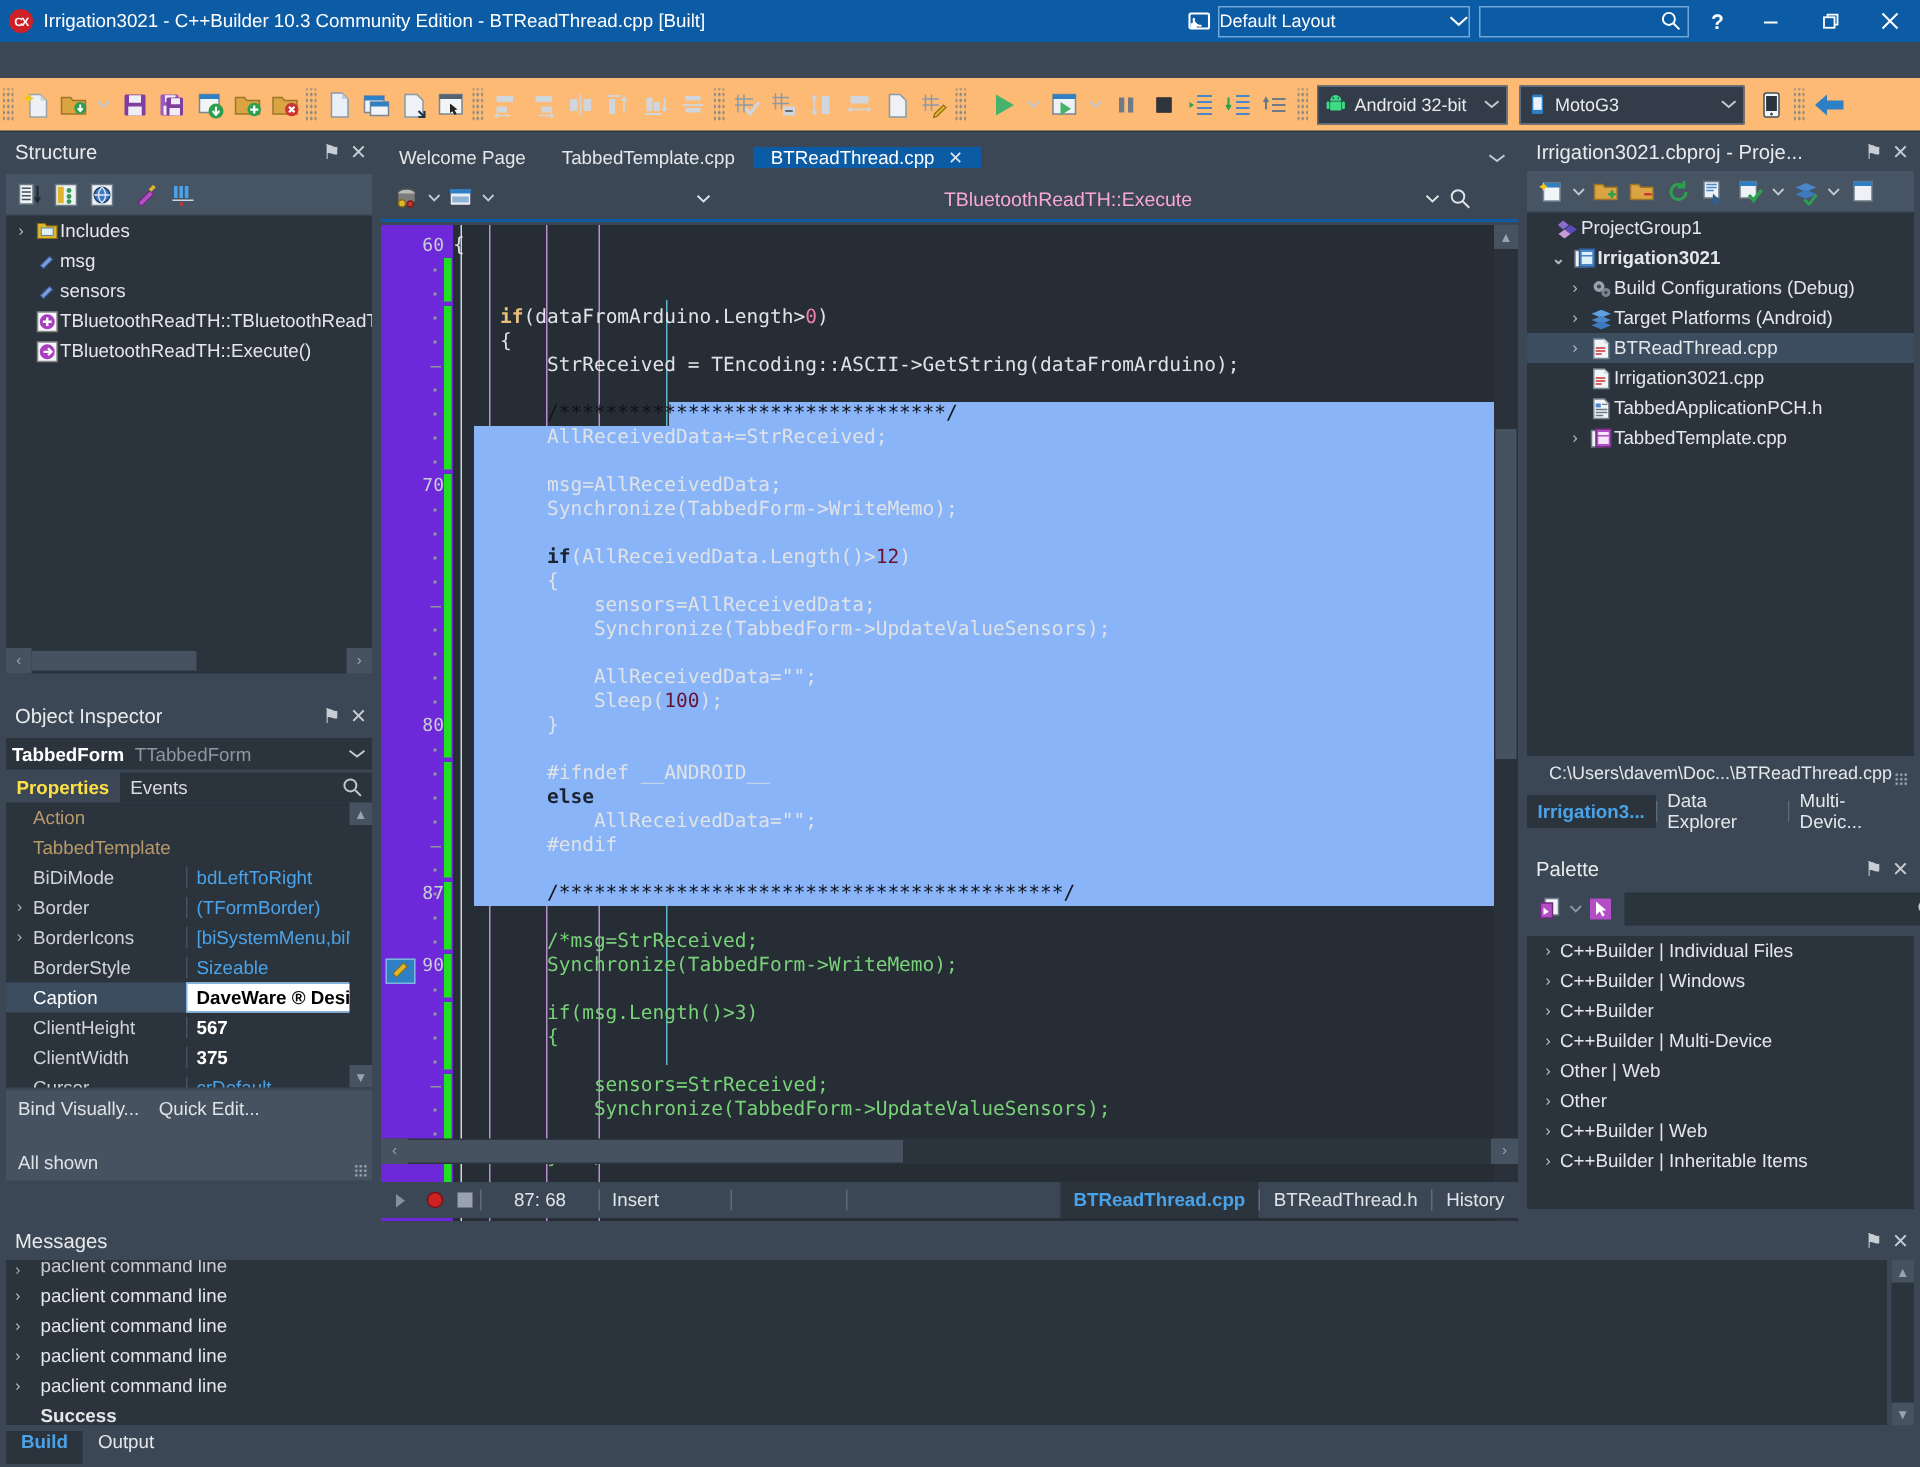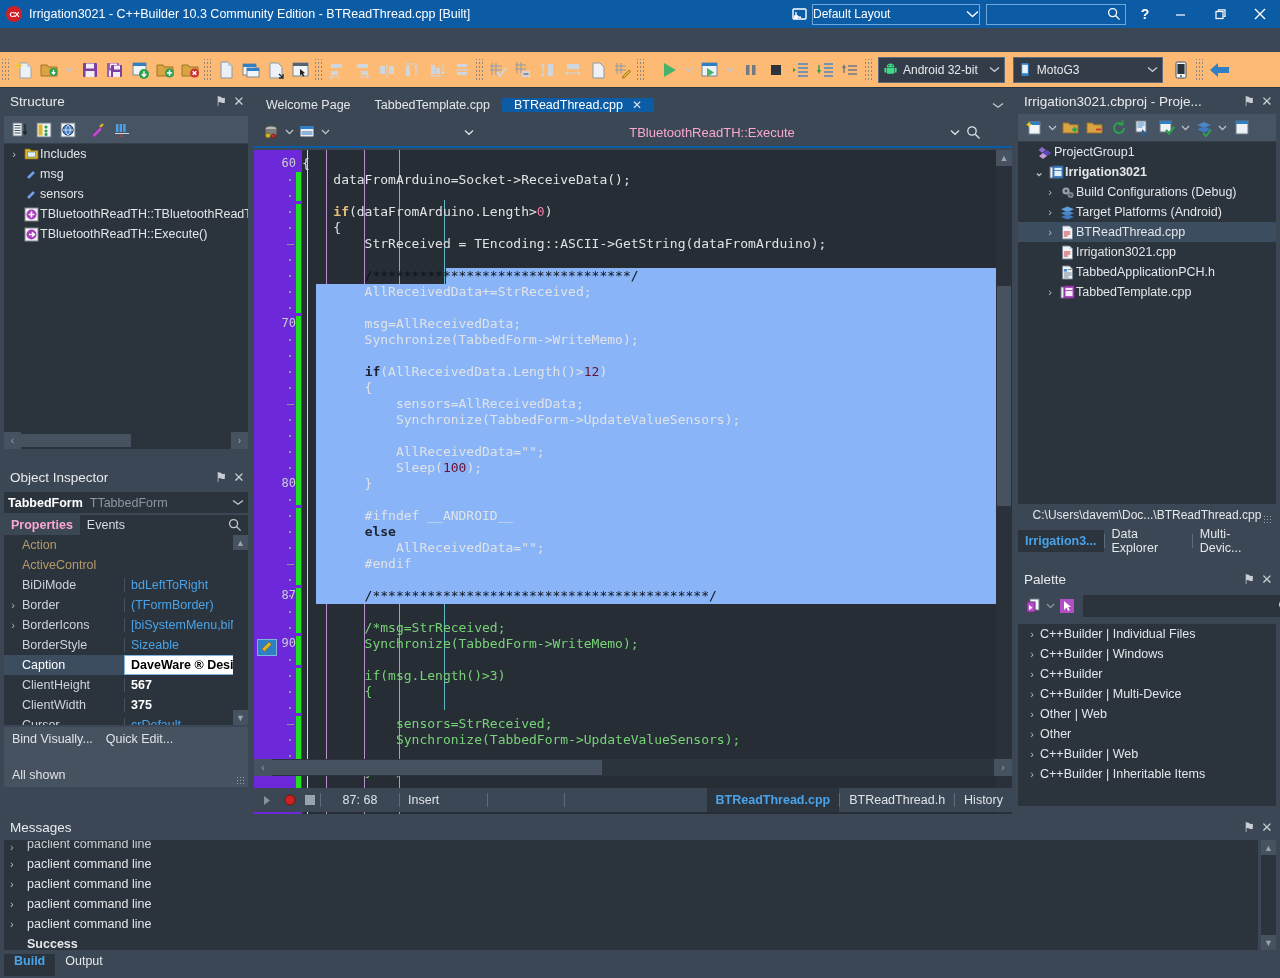--- a/index.html
+++ b/index.html
@@ -104,21 +104,21 @@
   #objinsp{ left:0; top:464px; width:252px; height:348px; }
   .oi-combo{
     position:absolute;left:4px;top:28px;width:244px;height:21px;background:#2b333c;
     display:flex;align-items:center;padding:0 4px;font-size:12.5px;
   }
   .oi-combo .nm{font-weight:bold;color:#fff;margin-right:7px;}
   .oi-combo .cls{color:#8d97a1;}
   .oi-combo .cd{margin-left:auto;color:#c3c9d0;}
   .oi-tabs{ position:absolute;left:4px;top:51px;width:244px;height:20px;display:flex;align-items:stretch;}
   .oi-tabs .t{ padding:0 7px;display:flex;align-items:center;font-size:12.5px;background:#2b333c;color:#d8dce0; }
-  .oi-tabs .t.act{ color:#f9a8d4; font-weight:bold; background:#3b4754;}
+  .oi-tabs .t.act{ color:#fde047; font-weight:bold; background:#3b4754;}
   .oi-tabs .srch{ flex:1;background:#2b333c;display:flex;align-items:center;justify-content:flex-end;padding-right:6px;}
   .oi-grid{ position:absolute;left:4px;top:71px;width:244px;height:190px;background:#2b333c;overflow:hidden;}
   .oi-row{ height:20px;display:flex;align-items:center;font-size:12.5px;}
   .oi-row .arw{width:18px;text-align:center;color:#a9b1b9;font-size:11px;flex:0 0 auto;}
   .oi-row .k{ width:102px;color:#cfd4d9;white-space:nowrap;overflow:hidden;}
   .oi-row .k.ro{ color:#b79a6a; }
   .oi-row .v{ flex:1;color:#4aa3e8;padding-left:6px;white-space:nowrap;overflow:hidden;
       border-left:1px solid #46525f; }
   .oi-row.sel{ background:#3c4d60; }
   .oi-row.sel .k{color:#fff;}
@@ -685,21 +685,21 @@
         </div>
       </div>
     <div class="oi-grid" id="oi-grid">
         <div class="oi-row ">
      <span class="arw"></span>
      <span class="k ro">Action</span>
      <span class="v"></span>
    </div>
         <div class="oi-row ">
      <span class="arw"></span>
-     <span class="k ro">ActiveControl</span>
+     <span class="k ro">TabbedTemplate</span>
      <span class="v"></span>
    </div>
         <div class="oi-row ">
      <span class="arw"></span>
      <span class="k ">BiDiMode</span>
      <span class="v">bdLeftToRight</span>
    </div>
         <div class="oi-row ">
      <span class="arw">›</span>
      <span class="k ">Border</span>
@@ -875,21 +875,20 @@
       <div class="vbar" style="left:53px;background:#cfd6dd;"></div>
       <div class="vbar" style="left:72px;background:#b98fd0;"></div>
       <div class="vbar" style="left:110px;background:#b98fd0;"></div>
       <div class="vbar" style="left:145px;background:#b98fd0;"></div>
       <div class="vbar" style="left:190px;background:#5fb6c8;height:510px;top:50px;"></div>
       <div class="code" id="codearea">
           <div class="selband" style="left:14px;top:134px;width:696px;height:320px"></div>
           <div class="selband" style="left:144px;top:118px;width:566px;height:16px"></div>
           <div class="selband" style="left:14px;top:438px;width:556px;height:16px"></div>
           <div class="cline" style="top:6px"><span class="txt">{</span></div>
-          <div class="cline" style="top:22px"><span class="txt">    dataFromArduino=Socket-&gt;ReceiveData();</span></div>
           <div class="cline" style="top:38px"></div>
           <div class="cline" style="top:54px"><span class="txt">    </span><span class="kw">if</span><span class="txt">(dataFromArduino.Length&gt;</span><span class="num">0</span><span class="txt">)</span></div>
           <div class="cline" style="top:70px"><span class="txt">    {</span></div>
           <div class="cline" style="top:86px"><span class="txt">        StrReceived = TEncoding::ASCII-&gt;GetString(dataFromArduino);</span></div>
           <div class="cline" style="top:102px"></div>
           <div class="cline selt" style="top:118px"><span class="cmt">        /*********************************/</span></div>
           <div class="cline selt" style="top:134px"><span class="txt">        AllReceivedData+=StrReceived;</span></div>
           <div class="cline selt" style="top:150px"></div>
           <div class="cline selt" style="top:166px"><span class="txt">        msg=AllReceivedData;</span></div>
           <div class="cline selt" style="top:182px"><span class="txt">        Synchronize(TabbedForm-&gt;WriteMemo);</span></div>

